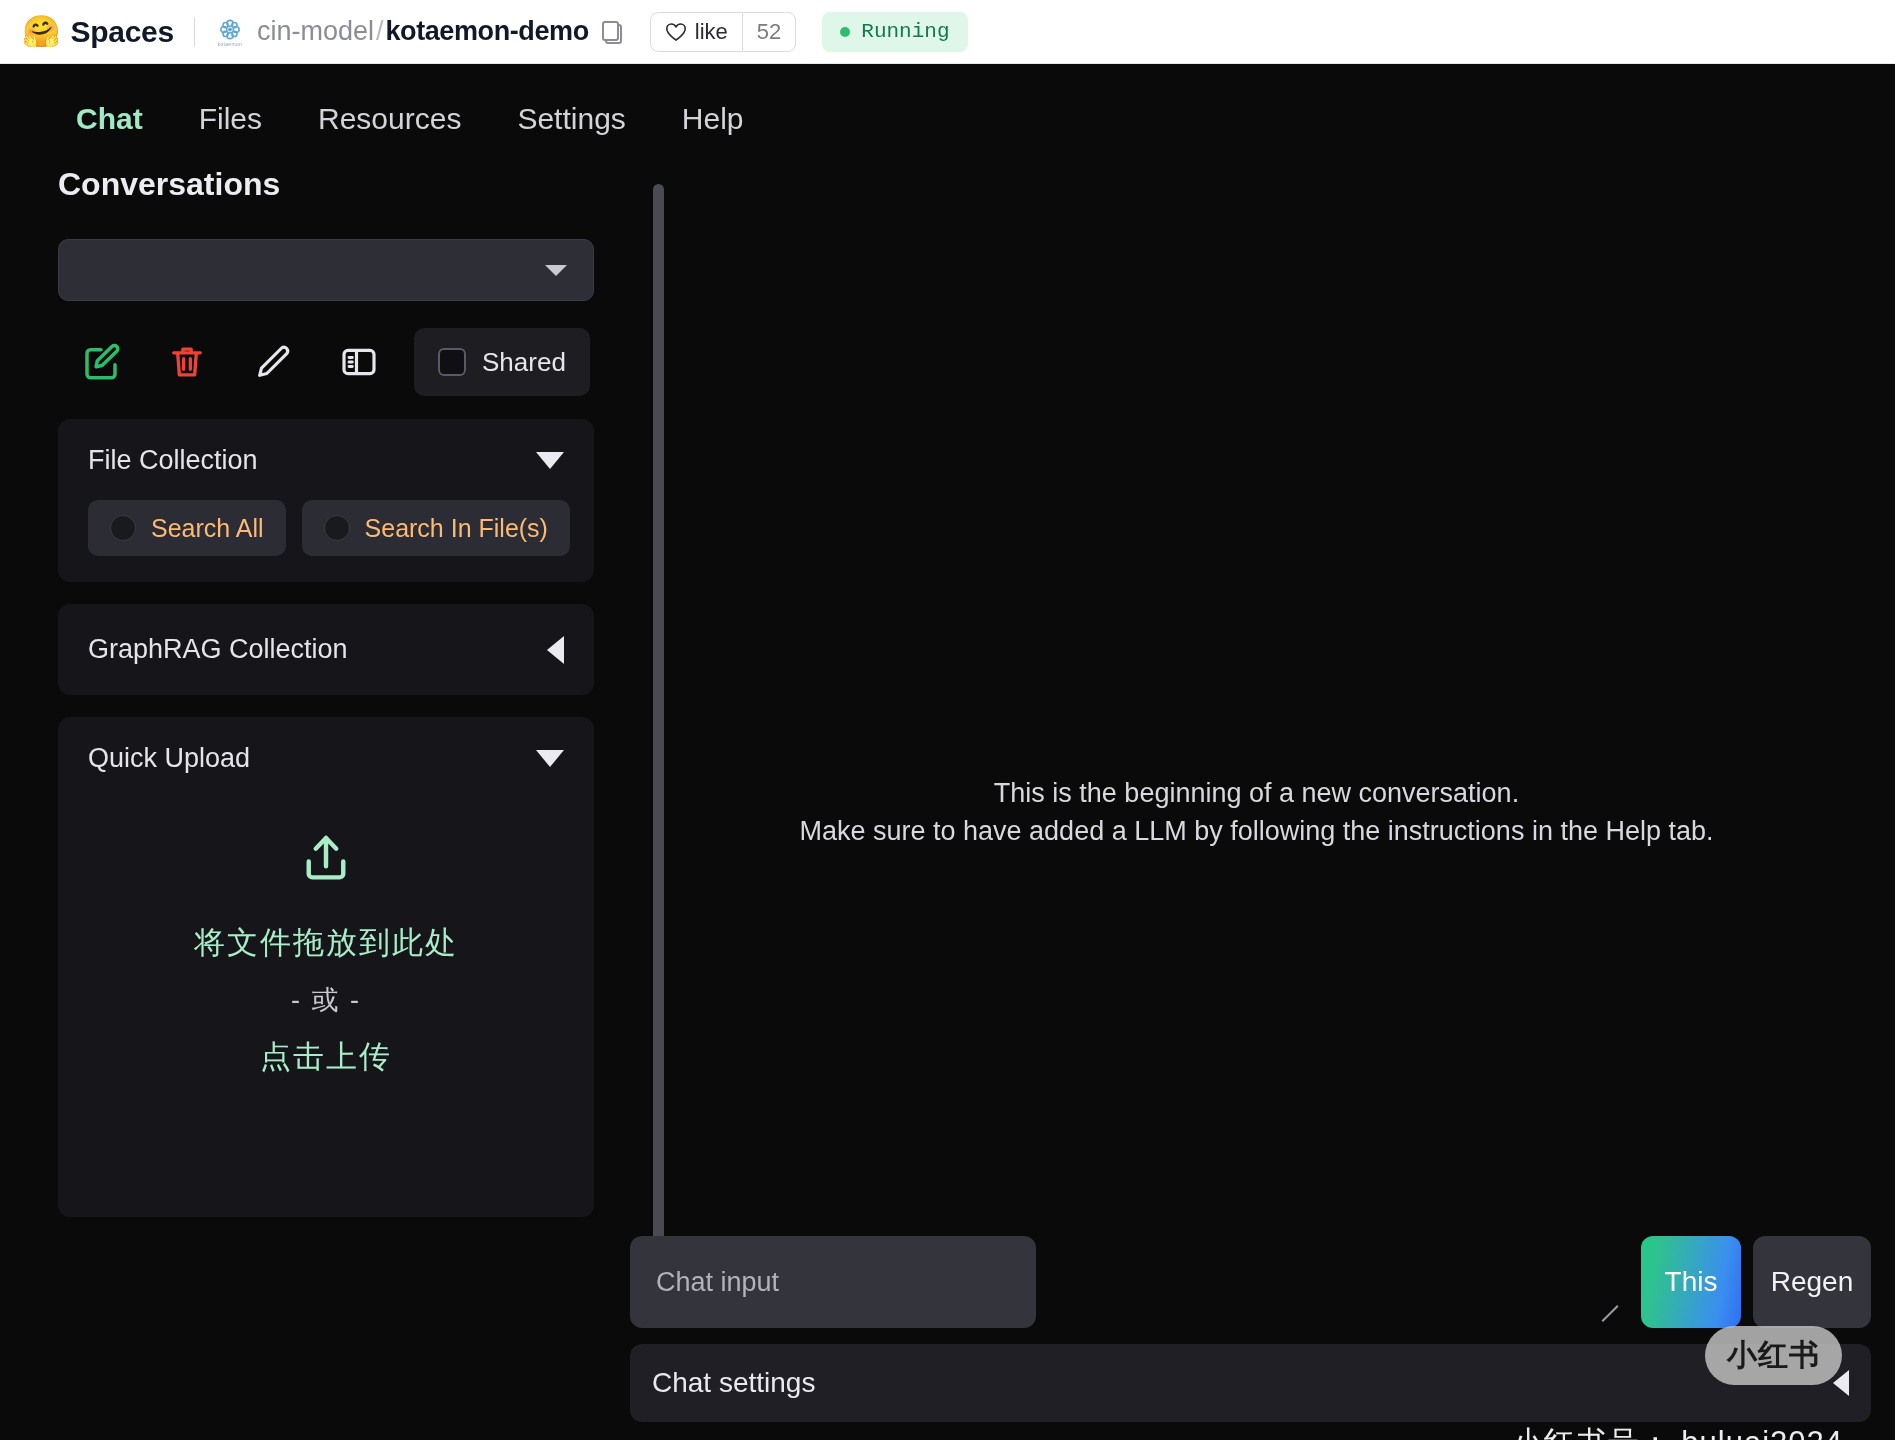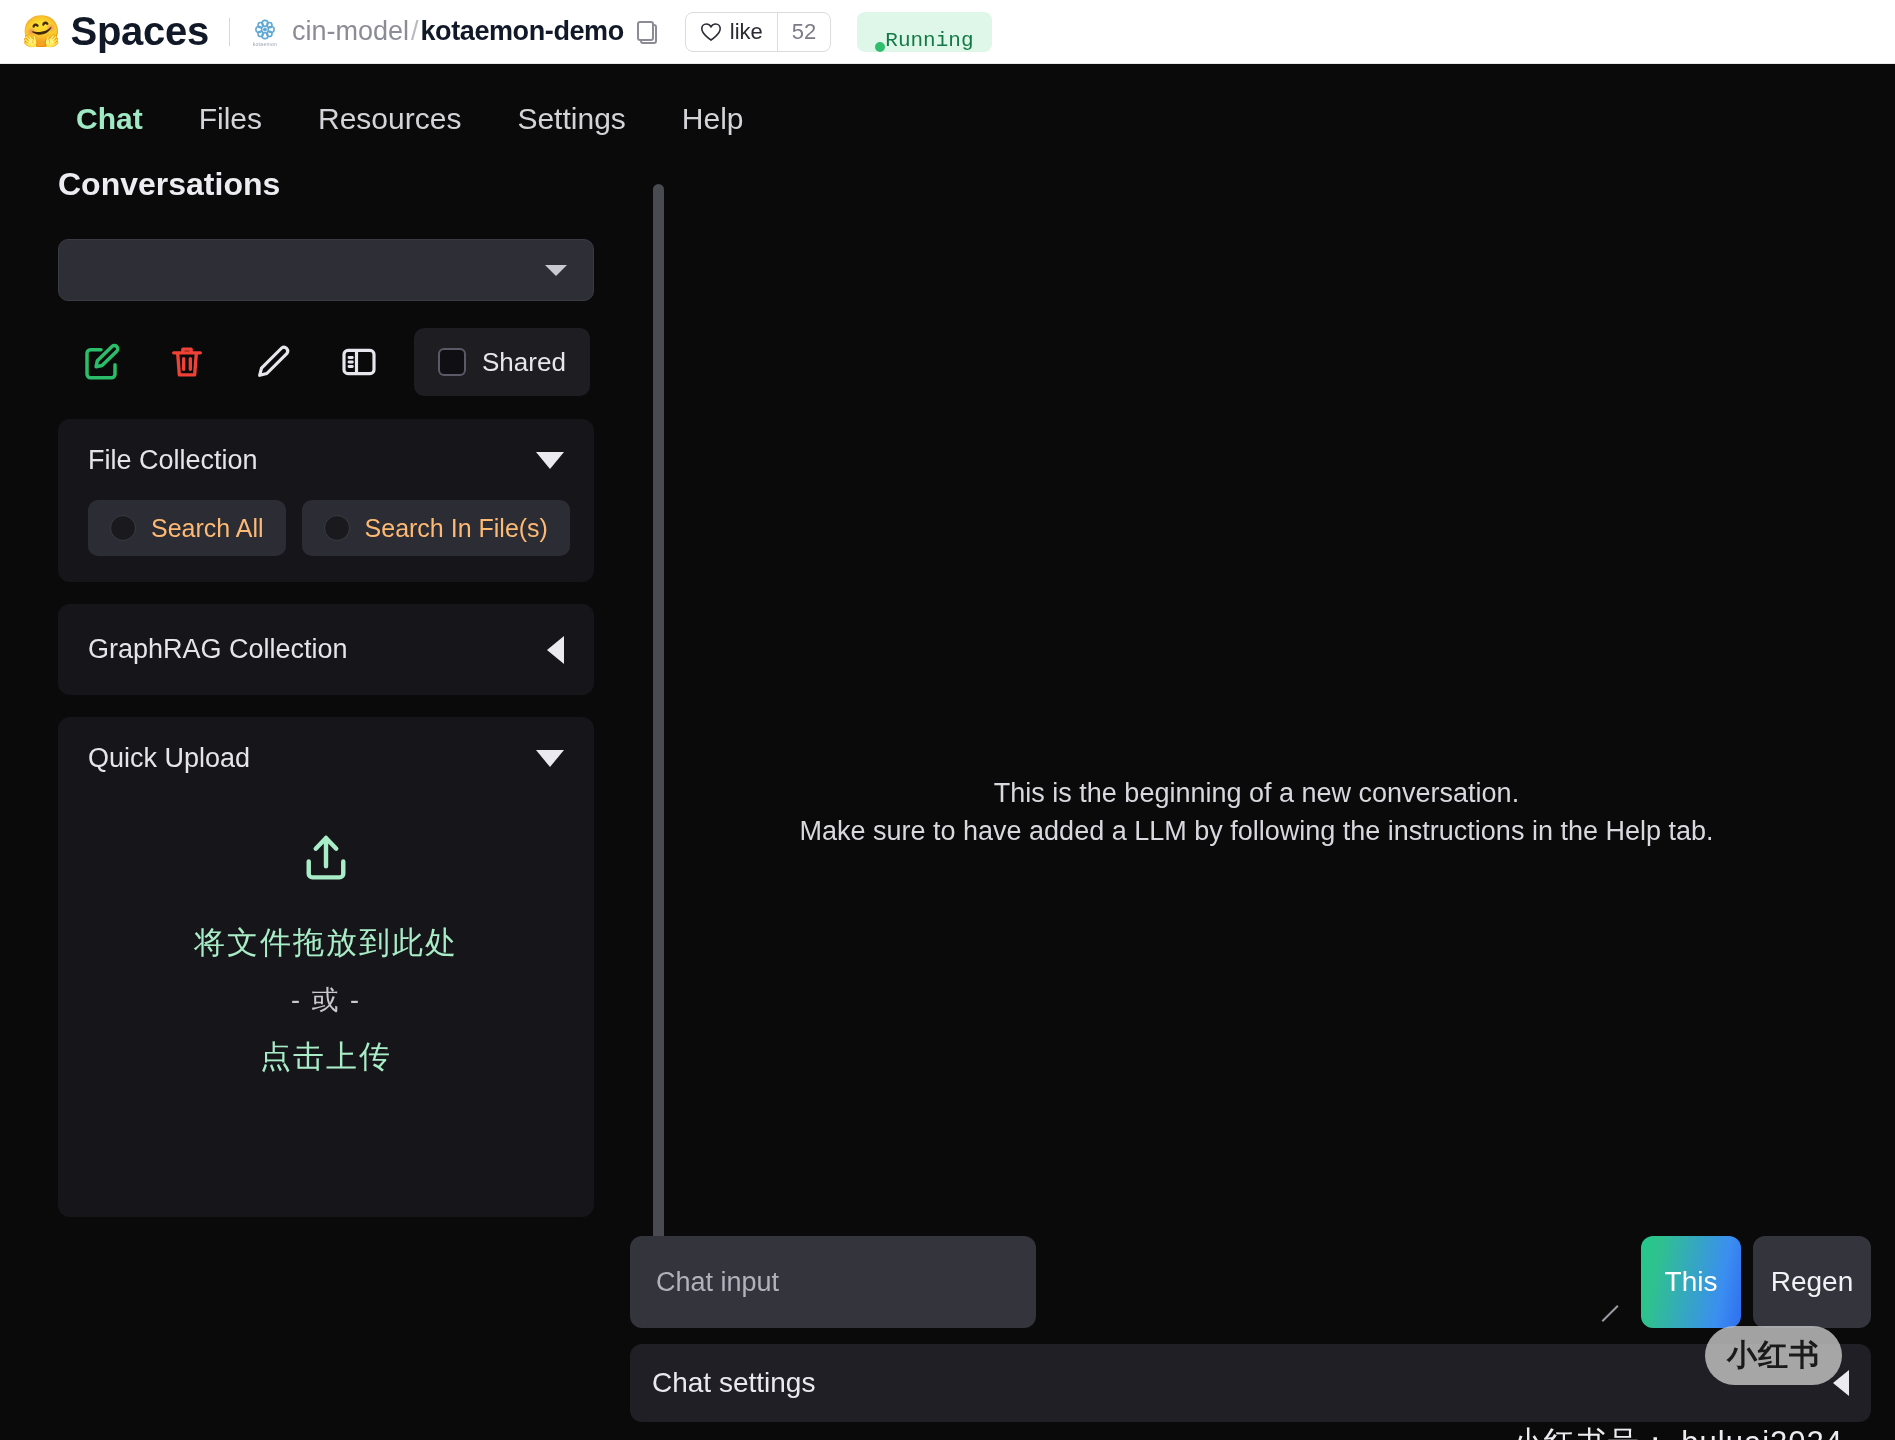--- a/index.html
+++ b/index.html
@@ -15,21 +15,21 @@
     height: 64px;
     background: #ffffff;
     display: flex;
     align-items: center;
     padding: 0 22px;
     gap: 0px;
     border-bottom: 1px solid #e8e8e8;
   }
   .hf-logo-emoji { font-size: 31px; line-height: 1; margin-right: 10px; }
   .hf-spaces-word {
-    font-size: 40px; font-weight: 700; color: #111827; letter-spacing: -0.3px;
+    font-size: 30px; font-weight: 700; color: #111827; letter-spacing: -0.3px;
   }
   .hf-sep {
     width: 1px; height: 28px; background: #d9d9d9; margin: 0 20px;
   }
   .kota-logo {
     width: 30px; height: 30px; position: relative;
     display: flex; flex-direction: column; align-items: center; justify-content: center;
     margin-right: 12px;
   }
   .kota-logo svg { display:block; }
@@ -57,21 +57,21 @@
   }
   .like-btn {
     display: flex; align-items: center; gap: 8px; padding: 16px 14px;
     font-size: 22px; color: #2b2b33; cursor: pointer;
   }
   .like-count {
     display: flex; align-items: center; padding: 0 14px;
     font-size: 22px; color: #7b7b87; border-left: 1px solid #dcdce0;
   }
   .running-badge {
-    margin-left: 26px; height: 40px; display: flex; align-items: flex-end; 
+    margin-left: 26px; height: 40px; display: flex; align-items: center; gap: 11px;
     background: #dff7e8; border-radius: 8px; padding: 0 18px;
     font-family: "Liberation Mono", monospace;
     font-size: 21px; color: #137a47;
   }
   .running-dot { width: 10px; height: 10px; border-radius: 50%; background: #2fbd6e; }
 
   
   .app {
     position: relative;
     height: 1376px;

